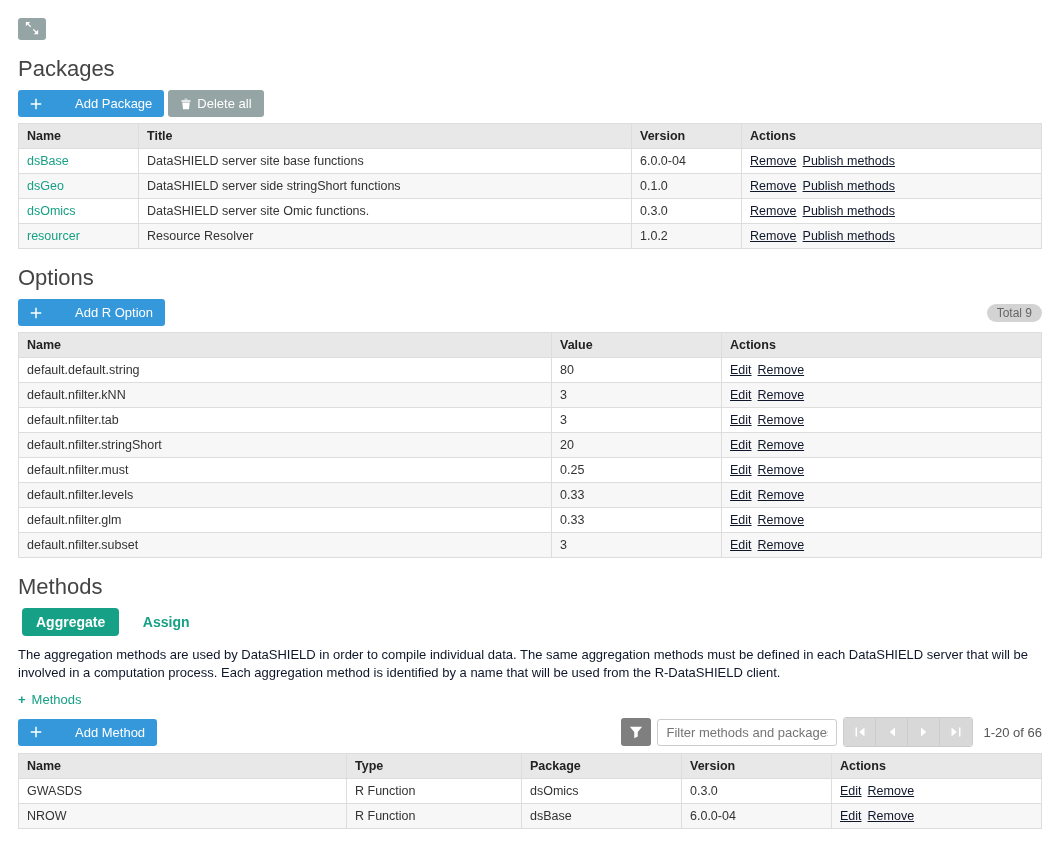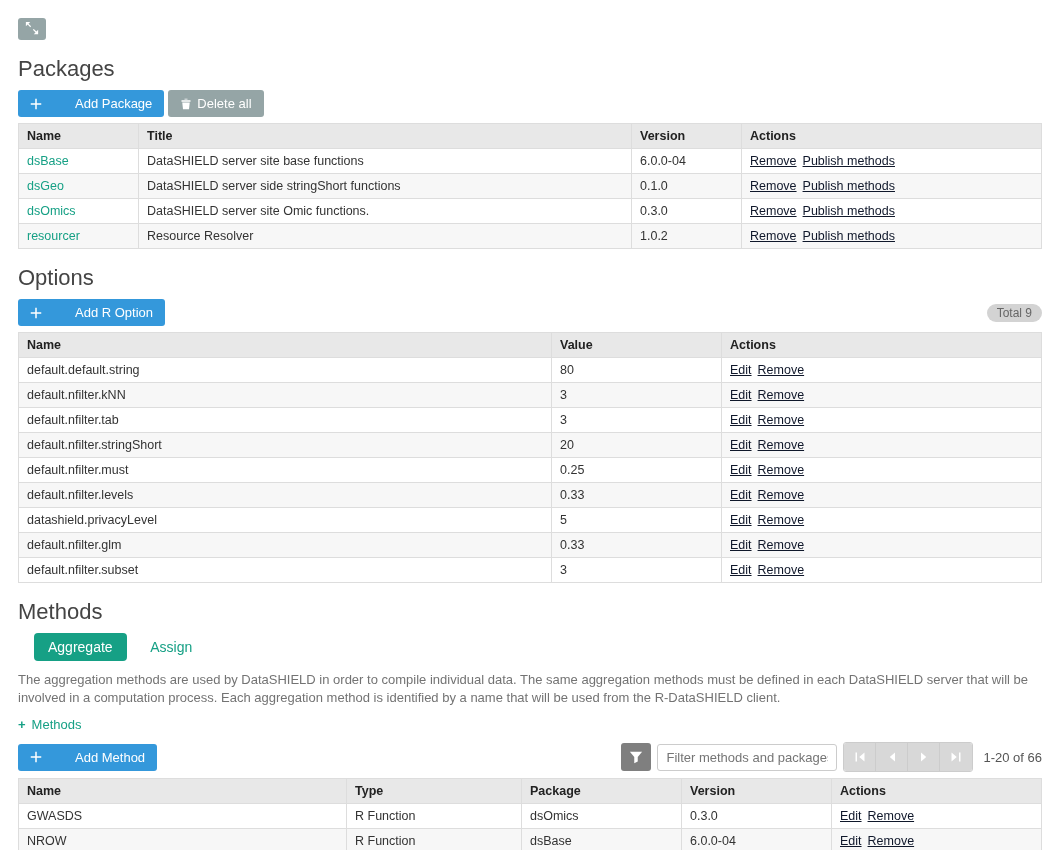--- a/index.html
+++ b/index.html
@@ -74,32 +74,32 @@
   }
   th {
     background: var(--header-bg);
     font-weight: 700;
     color: #222;
   }
   tr:nth-child(even) td { background: var(--row-alt); }
   tr:nth-child(odd) td { background: #fff; }
   .link-green { color: var(--green); text-decoration: none; }
   .link-action { color: #0f172a; text-decoration: underline; margin-right: 6px; }
-  .tabs { margin: 6px 16px 10px; }
+  .tabs { margin: 6px 4px 10px; font-weight: bold; }
   .tab {
     display: inline-block;
     padding: 6px 14px;
     border-radius: 4px;
     font-size: 14px;
     cursor: pointer;
     margin-right: 6px;
   }
   .tab.active { background: var(--green); color: #fff; }
   .tab.inactive { color: var(--green); background: transparent; }
-  .desc { color: #737373; font-size: 13px; line-height: 1.4; margin: 8px 0 10px; }
+  .desc { color: #0f172a; font-size: 13px; line-height: 1.4; margin: 8px 0 10px; }
   .details-toggle { color: var(--green); font-size: 13px; display: inline-flex; align-items:center; cursor:pointer; margin-bottom:10px; }
   .details-toggle .plus { margin-right: 6px; font-weight:700; }
   .methods-bar {
     display: flex; align-items: center; gap: 6px; margin-bottom: 6px;
   }
   .methods-bar .spacer { flex: 1; }
   .filter-btn {
     background: #7f7f7f; color: #fff; border: none; border-radius: 3px;
     width: 30px; height: 28px; display: inline-flex; align-items:center; justify-content:center; cursor:pointer;
   }
@@ -228,25 +228,20 @@
         <td><a href="#" class="link-action">Edit</a><a href="#" class="link-action">Remove</a></td>
       </tr>
       <tr>
         <td>default.nfilter.must</td>
         <td>0.25</td>
         <td><a href="#" class="link-action">Edit</a><a href="#" class="link-action">Remove</a></td>
       </tr>
       <tr>
         <td>default.nfilter.levels</td>
         <td>0.33</td>
-        <td><a href="#" class="link-action">Edit</a><a href="#" class="link-action">Remove</a></td>
-      </tr>
-      <tr>
-        <td>datashield.privacyLevel</td>
-        <td>5</td>
         <td><a href="#" class="link-action">Edit</a><a href="#" class="link-action">Remove</a></td>
       </tr>
       <tr>
         <td>default.nfilter.glm</td>
         <td>0.33</td>
         <td><a href="#" class="link-action">Edit</a><a href="#" class="link-action">Remove</a></td>
       </tr>
       <tr>
         <td>default.nfilter.subset</td>
         <td>3</td>

